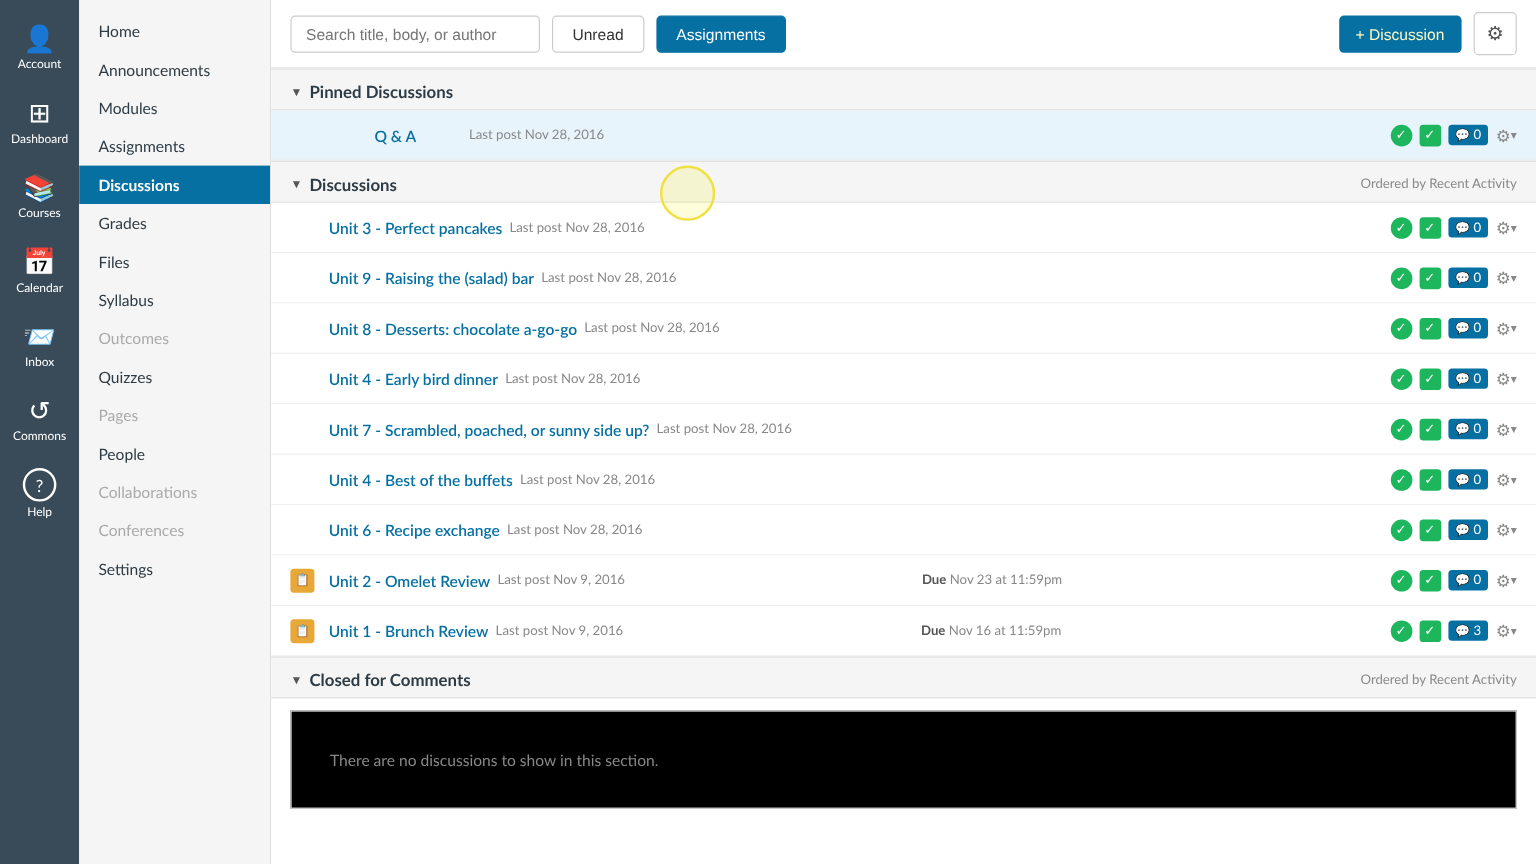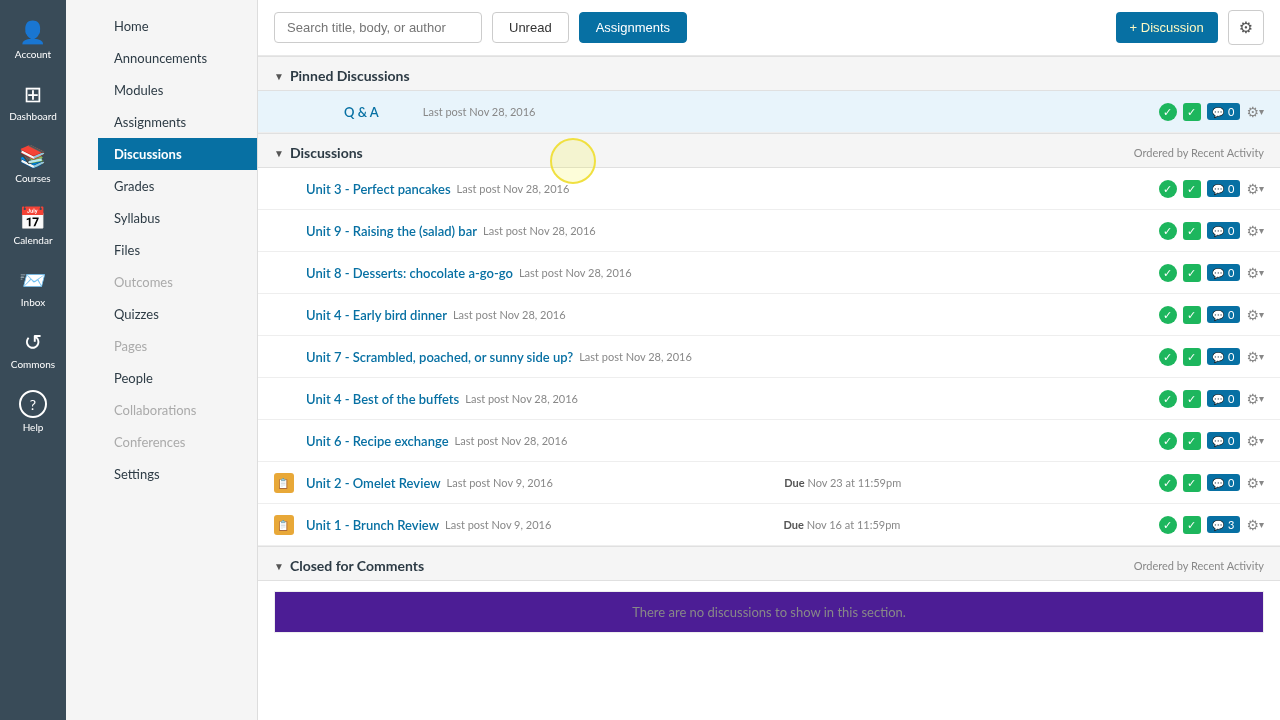--- a/index.html
+++ b/index.html
@@ -23,26 +23,25 @@
       font-size: 10px;
       padding: 10px 4px;
       cursor: pointer;
       width: 100%;
       text-align: center;
     }
     .rail-item .icon { font-size: 22px; margin-bottom: 3px; }
 
     
     .sidebar {
-      width: 192px;
+      width: 160px;
       background: #f5f5f5;
       border-right: 1px solid #ddd;
       padding-top: 10px;
       flex-shrink: 0;
-      padding-left: 32px;
     }
     .sidebar a {
       display: block;
       padding: 8px 16px;
       color: #2d3b45;
       text-decoration: none;
       font-size: 13px;
     }
     .sidebar a.active { background: #0770A3; color: #fff; font-weight: bold; }
     .sidebar a.disabled { color: #aaa; pointer-events: none; }
@@ -215,27 +214,26 @@
       border: none;
       cursor: pointer;
       color: #888;
       font-size: 14px;
       display: flex;
       align-items: center;
     }
     .caret { font-size: 10px; color: #888; }
 
     .no-discussions {
-      padding: 12px;
-      text-align: center;
+      padding: 32px;
       color: #888;
       font-size: 13px;
       border: 1px solid #eee;
       margin: 10px 16px;
-      background: #4c1d95;
+      background: #000000;
     }
 
     
     .cursor-highlight {
       position: absolute;
       width: 46px;
       height: 46px;
       border-radius: 50%;
       border: 2px solid #f0e040;
       background: rgba(240, 240, 0, 0.15);
@@ -278,22 +276,22 @@
   </div>
 </div>
 
 <div class="sidebar">
   <a>Home</a>
   <a>Announcements</a>
   <a>Modules</a>
   <a>Assignments</a>
   <a class="active">Discussions</a>
   <a>Grades</a>
+  <a>Files</a>
   <a>Syllabus</a>
-  <a>Files</a>
   <a class="disabled">Outcomes</a>
   <a>Quizzes</a>
   <a class="disabled">Pages</a>
   <a>People</a>
   <a class="disabled">Collaborations</a>
   <a class="disabled">Conferences</a>
   <a>Settings</a>
 </div>
 
 <div class="main">

